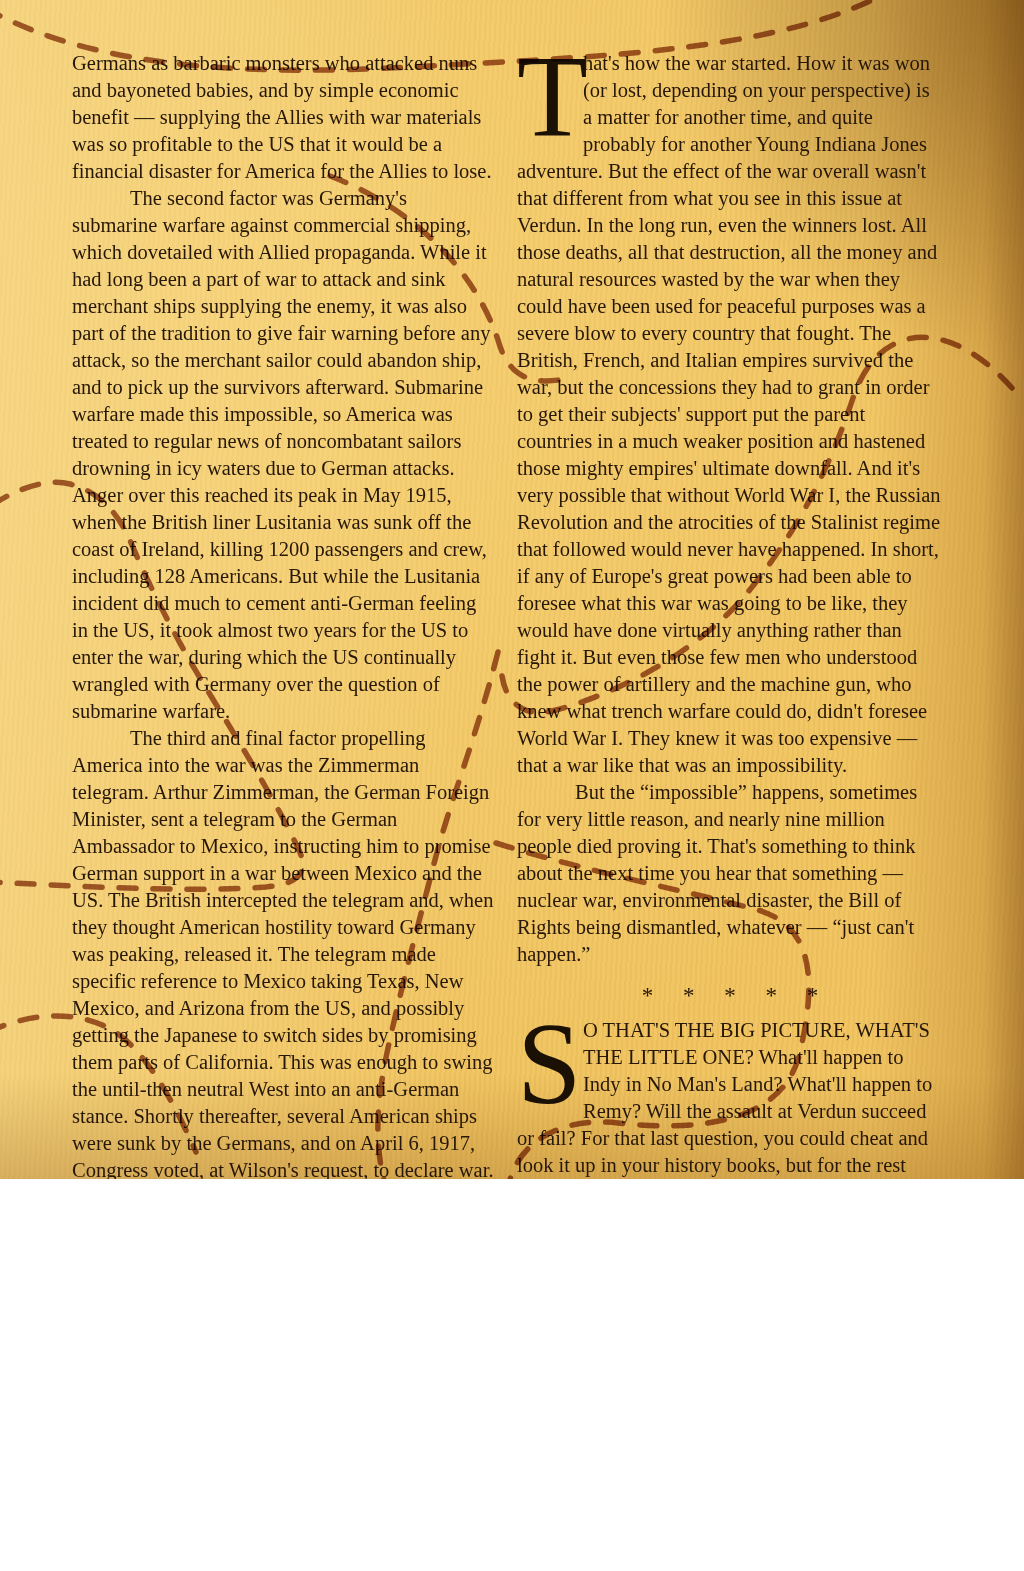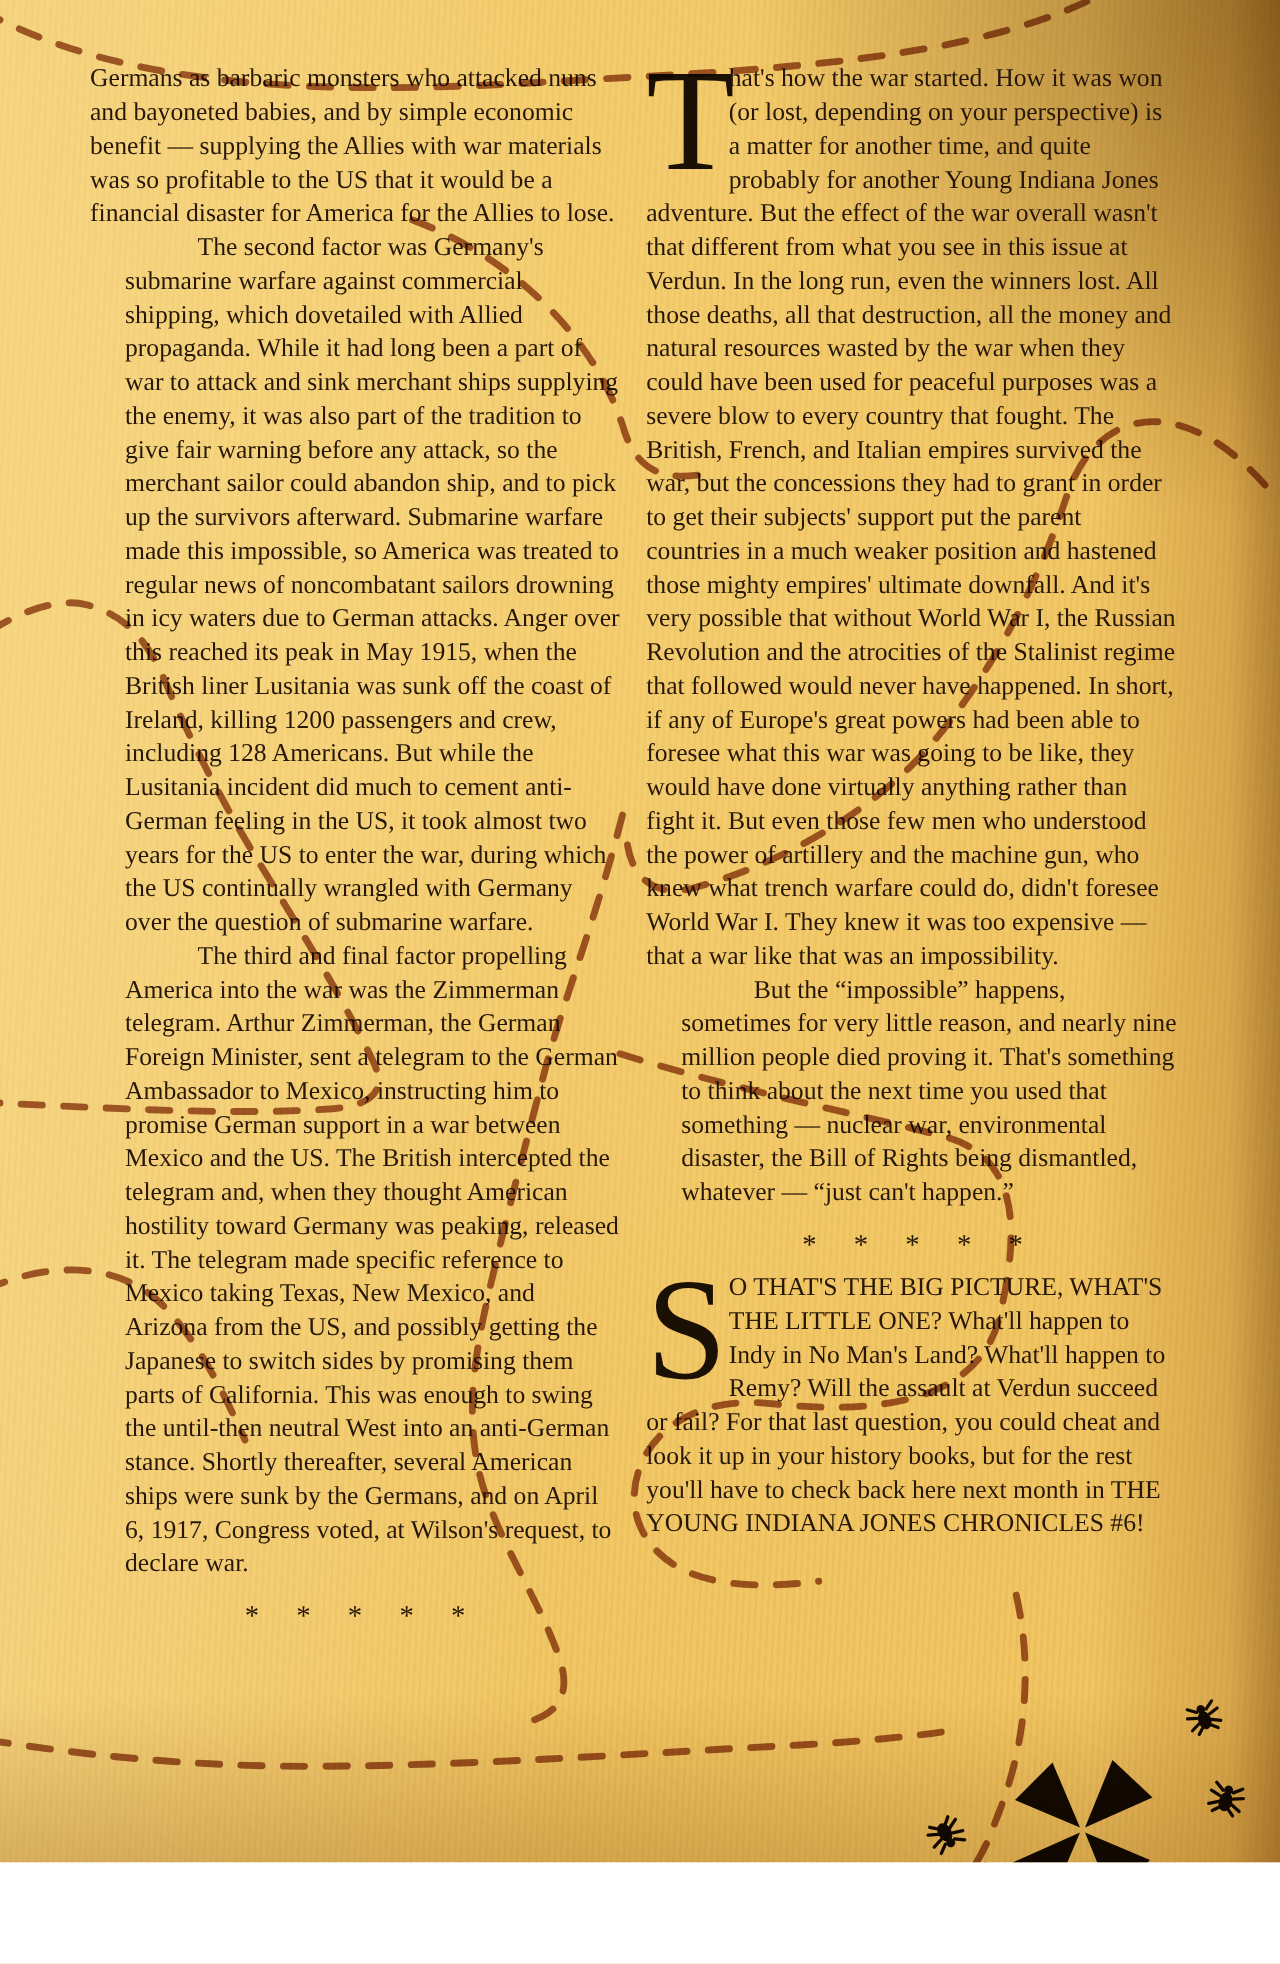--- a/index.html
+++ b/index.html
@@ -1,39 +1,39 @@
 <!DOCTYPE html>
 <html style="--ink: #261708; --trail: #95512b;"><head>
 <meta charset="utf-8">
 <style>
   html,body{margin:0;padding:0;}
   .page{
     position:relative;
-    width:1024px;height:1490px;
+    width:1024px;height:1179px;
     overflow:hidden;
     background-color:#f0c35f;
     background-image:
       radial-gradient(circle at 101% -1%, rgba(100,58,8,.55), rgba(100,58,8,0) 24%),
       linear-gradient(270deg, rgba(125,72,14,.55) 0%, rgba(168,108,28,.32) 4%, rgba(168,108,28,0) 15%),
       linear-gradient(0deg, rgba(138,84,18,.28) 0%, rgba(138,84,18,0) 9%),
       linear-gradient(90deg, rgba(255,240,185,.30) 0%, rgba(255,240,185,0) 45%),
       radial-gradient(ellipse at 32% 28%, rgba(255,230,150,.35), rgba(255,230,150,0) 68%),
       repeating-linear-gradient(93deg, rgba(150,100,25,.05) 0 2px, rgba(255,235,170,.05) 2px 5px);
     font-family:"Liberation Serif","DejaVu Serif",serif;
     color:var(--ink,#261708);
   }
   .col{
     position:absolute;top:50px;
     font-size:20.5px;line-height:27px;
     text-align:left;
   }
   .col-left{left:72px;width:424px;}
   .col-right{left:517px;width:426px;}
   .para{margin:0;}
-  .para.indent{text-indent:58px;margin-left:28px;}
+  .para.indent{text-indent:58px;}
   .drop-cap{
     float:left;
     font-size:116px;line-height:84px;height:88px;width:60px;
     margin:5px 6px 0 0;
     text-indent:0;
     color:#1b1004;
   }
   .it{}
   .stars{
     text-align:center;
@@ -64,21 +64,21 @@
 <div class="page">
 
   <div class="col col-left">
       <p class="para"><span>Germans as barbaric monsters who attacked nuns and bayoneted babies, and by simple economic benefit — supplying the Allies with war materials was so profitable to the US that it would be a financial disaster for America for the Allies to lose.</span></p>
       <p class="para indent"><span>The second factor was Germany's submarine warfare against commercial shipping, which dovetailed with Allied propaganda. While it had long been a part of war to attack and sink merchant ships supplying the enemy, it was also part of the tradition to give fair warning before any attack, so the merchant sailor could abandon ship, and to pick up the survivors afterward. Submarine warfare made this impossible, so America was treated to regular news of noncombatant sailors drowning in icy waters due to German attacks. Anger over this reached its peak in May 1915, when the British liner </span><span class="it">Lusitania</span><span> was sunk off the coast of Ireland, killing 1200 passengers and crew, including 128 Americans. But while the </span><span class="it">Lusitania</span><span> incident did much to cement anti-German feeling in the US, it took almost two years for the US to enter the war, during which the US continually wrangled with Germany over the question of submarine warfare.</span></p>
       <p class="para indent"><span>The third and final factor propelling America into the war was the Zimmerman telegram. Arthur Zimmerman, the German Foreign Minister, sent a telegram to the German Ambassador to Mexico, instructing him to promise German support in a war between Mexico and the US. The British intercepted the telegram and, when they thought American hostility toward Germany was peaking, released it. The telegram made specific reference to Mexico taking Texas, New Mexico, and Arizona from the US, and possibly getting the Japanese to switch sides by promising them parts of California. This was enough to swing the until-then neutral West into an anti-German stance. Shortly thereafter, several American ships were sunk by the Germans, and on April 6, 1917, Congress voted, at Wilson's request, to declare war.</span></p>
       <div class="stars">* * * * *</div>
     </div>
   <div class="col col-right">
       <p class="para"><span class="drop-cap">T</span><span>hat's how the war started. How it was won (or lost, depending on your perspective) is a matter for another time, and quite probably for another </span><span class="it">Young Indiana Jones</span><span> adventure. But the effect of the war overall wasn't that different from what you see in this issue at Verdun. In the long run, even the winners lost. All those deaths, all that destruction, all the money and natural resources wasted by the war when they could have been used for peaceful purposes was a severe blow to every country that fought. The British, French, and Italian empires survived the war, but the concessions they had to grant in order to get their subjects' support put the parent countries in a much weaker position and hastened those mighty empires' ultimate downfall. And it's very possible that without World War I, the Russian Revolution and the atrocities of the Stalinist regime that followed would never have happened. In short, if any of Europe's great powers had been able to foresee what this war was going to be like, they would have done virtually anything rather than fight it. But even those few men who understood the power of artillery and the machine gun, who knew what trench warfare could do, didn't foresee World War I. They knew it was too expensive — that a war like that was an impossibility.</span></p>
-      <p class="para indent"><span>But the “impossible” happens, sometimes for very little reason, and nearly nine million people died proving it. That's something to think about the next time you used that something — nuclear war, environmental disaster, the Bill of Rights being dismantled, whatever — “just can't happen.”</span></p>
+      <p class="para indent"><span>But the “impossible” happens, sometimes for very little reason, and nearly nine million people died proving it. That's something to think about the next time you hear that something — nuclear war, environmental disaster, the Bill of Rights being dismantled, whatever — “just can't happen.”</span></p>
       <div class="stars">* * * * *</div>
       <p class="para"><span class="drop-cap">S</span><span>O THAT'S THE BIG PICTURE, WHAT'S THE LITTLE ONE? What'll happen to Indy in No Man's Land? What'll happen to Remy? Will the assault at Verdun succeed or fail? For that last question, you could cheat and look it up in your history books, but for the rest you'll have to check back here next month in </span><span class="it">THE YOUNG INDIANA JONES CHRONICLES</span><span> #6!</span></p>
     </div>
 
   <svg class="overlay" width="1024" height="1571" viewBox="0 0 1024 1571">
     <defs>
       <g id="bug">
         <ellipse class="inkfill" cx="0" cy="2" rx="4.5" ry="6.5"></ellipse>
         <circle class="inkfill" cx="0" cy="-6" r="3"></circle>
         <path class="bugleg" d="M-3.5,-5 L-9,-9 M3.5,-5 L9,-9 M-4.5,-1 L-11,-3 M4.5,-1 L11,-3 M-4.5,3 L-10.5,6 M4.5,3 L10.5,6 M-3,6.5 L-7,10 M3,6.5 L7,10"></path>

